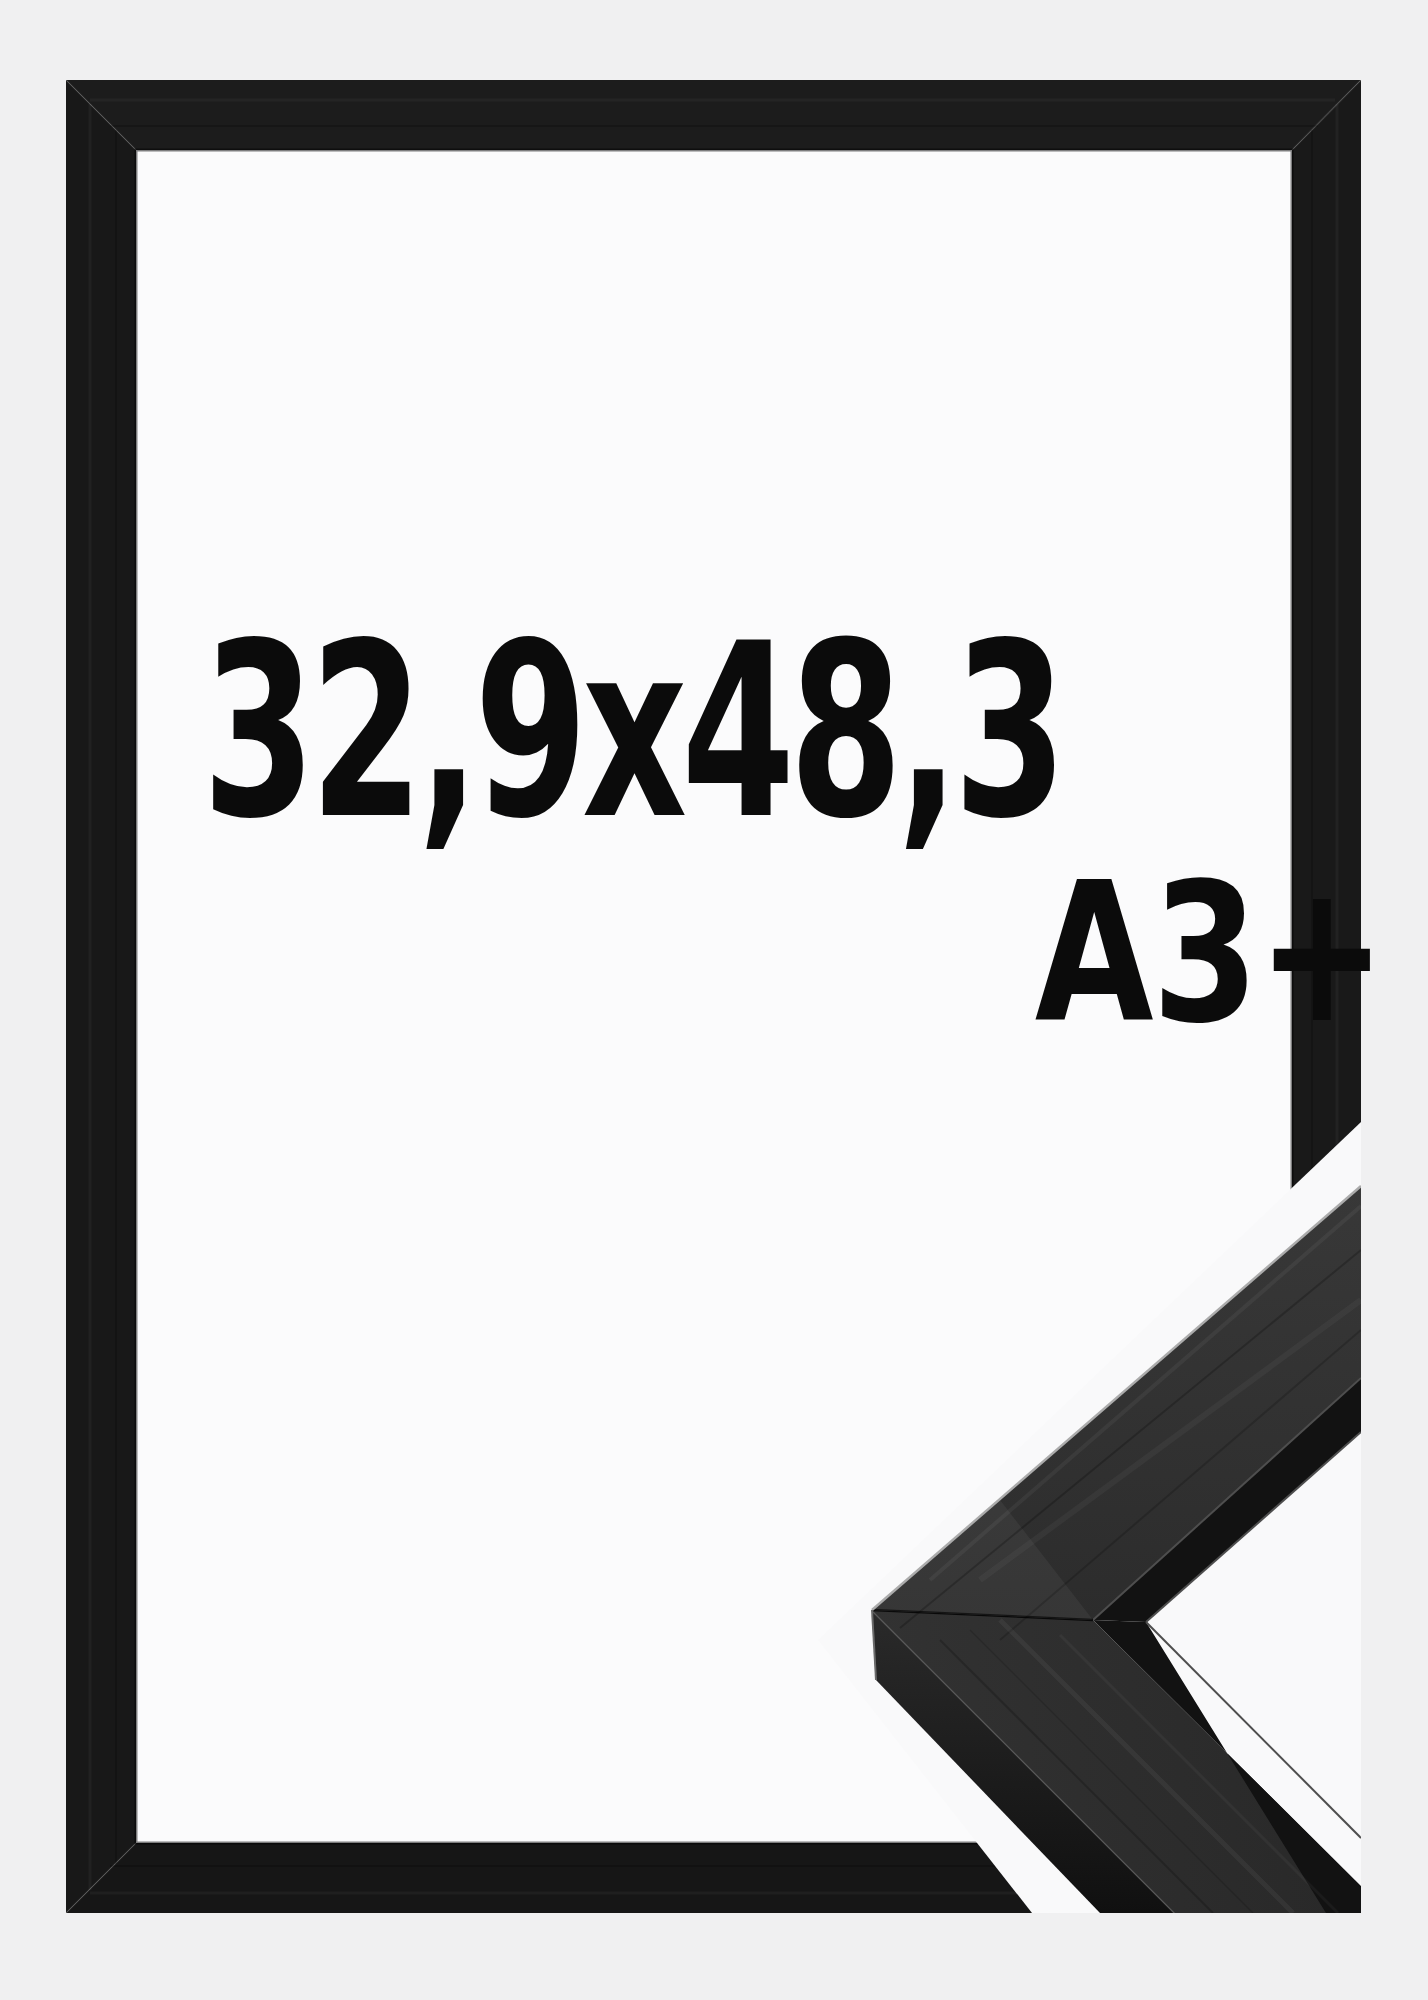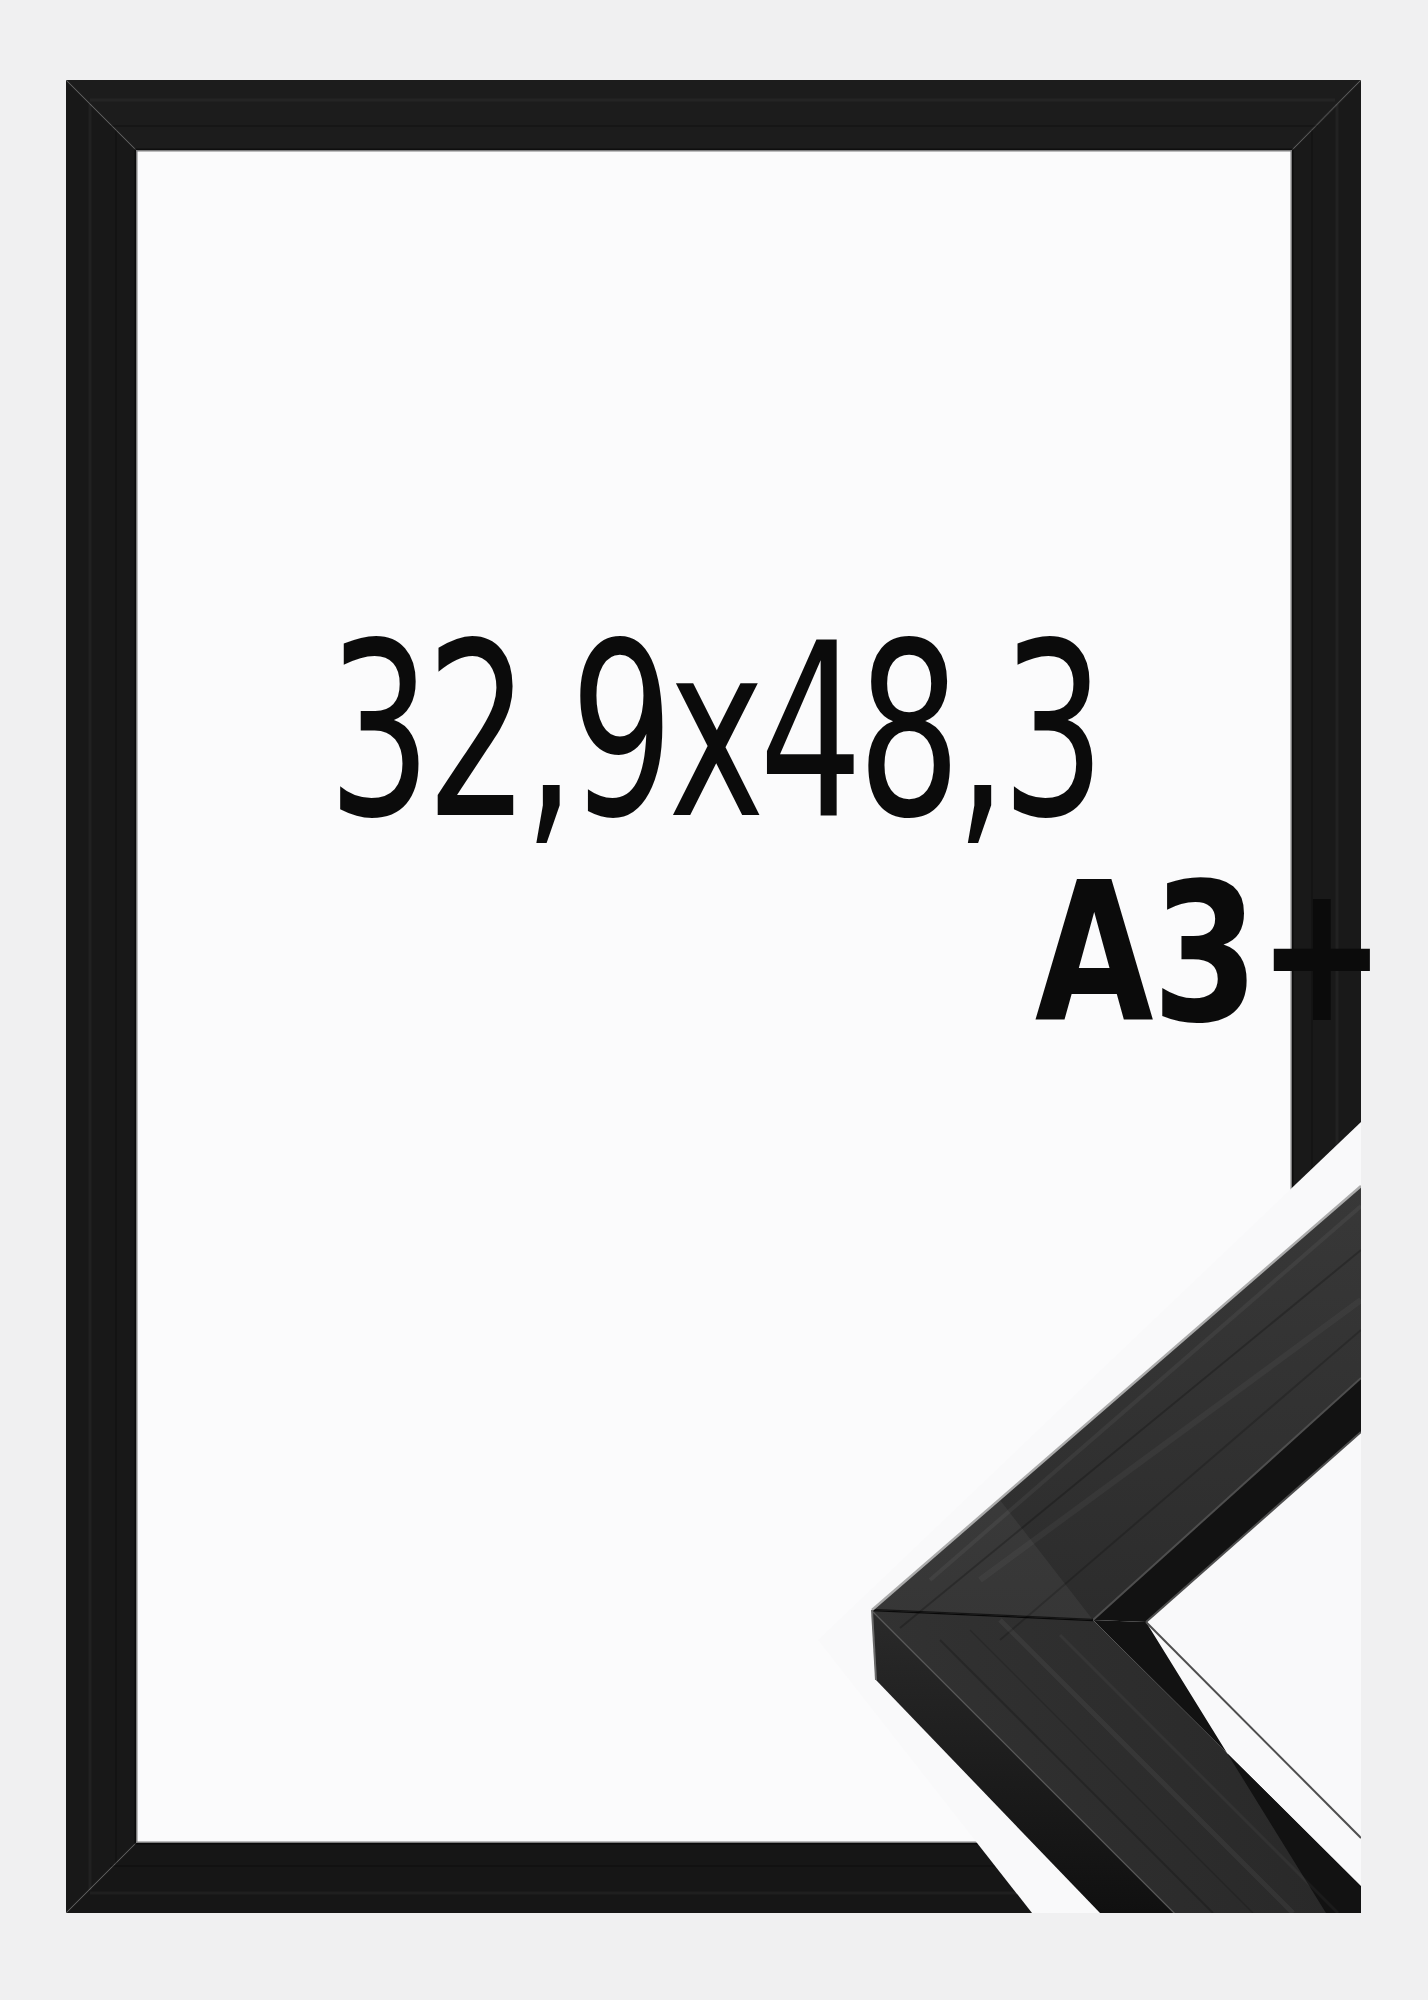--- a/index.html
+++ b/index.html
@@ -10,22 +10,21 @@
     overflow:hidden;
     font-family:"DejaVu Sans","Liberation Sans",sans-serif;
   }
   .scene-svg{position:absolute;left:0;top:0;}
   .label-layer{
     position:absolute;left:0;top:0;width:100%;height:100%;
     pointer-events:none;
   }
   .size-label{
     position:absolute;left:0;right:0;top:612px;
-    text-align:center;
-    font-size:240px;line-height:1;font-weight:normal;
+    font-size:240px;line-height:1;font-weight:bold;
     color:#0b0b0b;white-space:nowrap;
   }
   .size-label .squeeze{
     display:inline-block;
     transform:scaleX(0.68);
     transform-origin:center;
     letter-spacing:-0.035em;
   }
   .format-label{
     position:absolute;left:0;right:0;top:858px;

